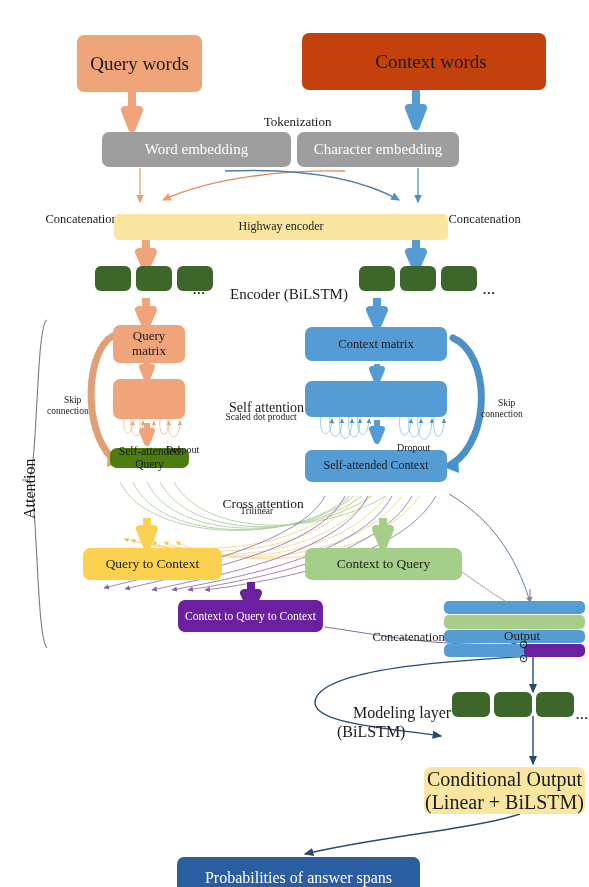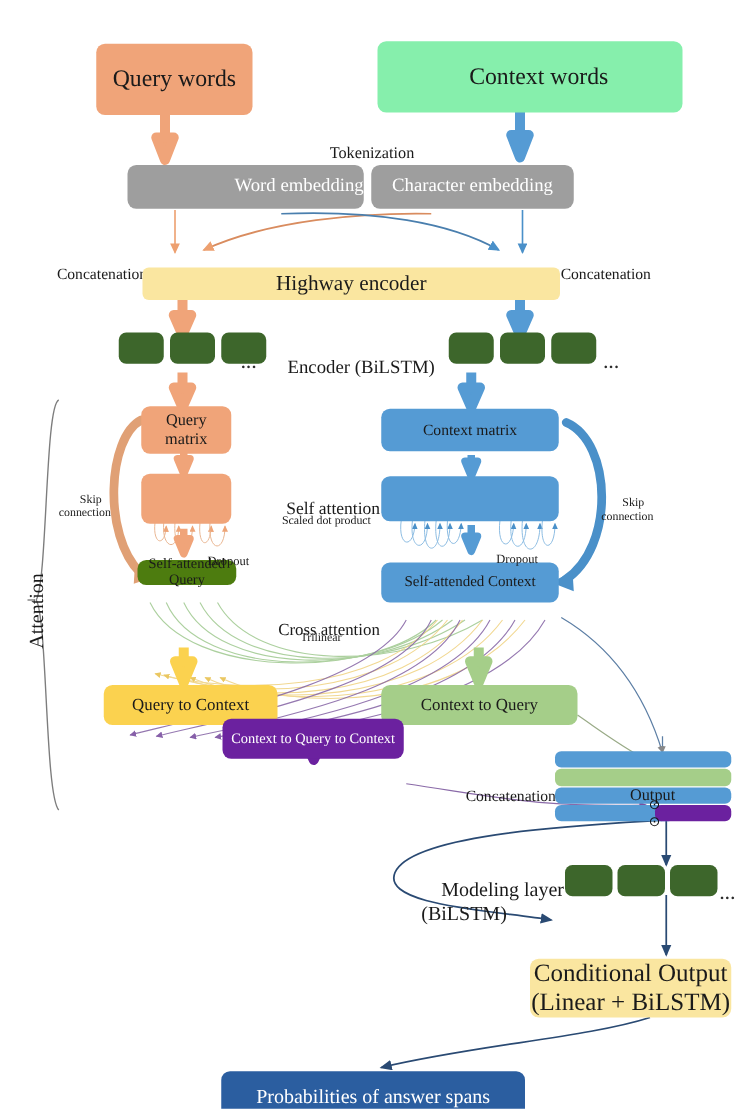--- a/index.html
+++ b/index.html
@@ -156,44 +156,44 @@
 
     <path d="M47,296 C36,300 38,440 29,456 C38,472 36,612 47,624" stroke="#7d7d7d" stroke-width="1.1" fill="none"></path>
 
     <path d="M27,456 L22,456" stroke="#7d7d7d" stroke-width="1.1" fill="none"></path>
   </svg>
 
   <div class="node" style="left:77px;top:11px;width:125px;height:57px;background:#f0a479;font-size:19px;">
     <span>Query words</span>
   </div>
 
-  <div class="node" style="left:302px;top:9px;width:244px;height:57px;background:#86efac;font-size:19px;padding-left:14px;">
+  <div class="node" style="left:302px;top:9px;width:244px;height:57px;background:#c2410c;font-size:19px;padding-left:14px;">
     <span>Context words</span>
   </div>
 
   <div class="nlabel" style="left:251px;top:76px;font-size:13px;">
     <span>Tokenization</span>
   </div>
 
-  <div class="node" style="left:102px;top:108px;width:189px;height:35px;background:#9e9e9e;color:#fff;font-size:15px;justify-content:flex-end;">
+  <div class="node" style="left:102px;top:108px;width:189px;height:35px;background:#9e9e9e;color:#fff;font-size:15px;">
     <span>Word embedding</span>
   </div>
 
   <div class="node" style="left:297px;top:108px;width:162px;height:35px;background:#9e9e9e;color:#fff;font-size:15px;">
     <span>Character embedding</span>
   </div>
 
   <div class="nlabel" style="left:33px;top:174px;font-size:12.5px;">
     <span>Concatenation</span>
   </div>
   <div class="nlabel" style="left:436px;top:174px;font-size:12.5px;">
     <span>Concatenation</span>
   </div>
 
-  <div class="node" style="left:114px;top:190px;width:334px;height:26px;background:#fae6a0;font-size:17px;border-radius:5px;">
+  <div class="node" style="left:114px;top:190px;width:334px;height:26px;background:#fae6a0;font-size:12px;border-radius:5px;">
     <span>Highway encoder</span>
   </div>
 
   <div class="encblk" style="left:95px;top:242px;width:36px;height:25px;"></div>
   <div class="encblk" style="left:136px;top:242px;width:36px;height:25px;"></div>
   <div class="encblk" style="left:177px;top:242px;width:36px;height:25px;"></div>
   <div class="dots" style="left:193px;top:258px;font-size:13px;">
     <span>...</span>
   </div>
 
@@ -259,21 +259,21 @@
   <div class="nlabel" style="left:231px;top:471px;font-size:9.5px;">
     <span>Trilinear</span>
   </div>
 
   <div class="node" style="left:83px;top:524px;width:139px;height:32px;background:#fbd24f;font-size:13.5px;">
     <span>Query to Context</span>
   </div>
   <div class="node" style="left:305px;top:524px;width:157px;height:32px;background:#a5ce89;font-size:13.5px;">
     <span>Context to Query</span>
   </div>
-  <div class="node" style="left:178px;top:551px;width:145px;height:32px;background:#6b219f;color:#fff;font-size:11.5px;">
+  <div class="node" style="left:178px;top:576px;width:145px;height:32px;background:#6b219f;color:#fff;font-size:11.5px;">
     <span>Context to Query to Context</span>
   </div>
 
   <div class="nlabel" style="left:360px;top:592px;font-size:12.5px;">
     <span>Concatenation</span>
   </div>
 
   <div class="bar" style="left:444px;top:577px;width:141px;height:13px;background:#559bd4;"></div>
   <div class="bar" style="left:444px;top:591px;width:141px;height:14px;background:#a5ce89;"></div>
   <div class="bar" style="left:444px;top:606px;width:141px;height:13px;background:#559bd4;"></div>

